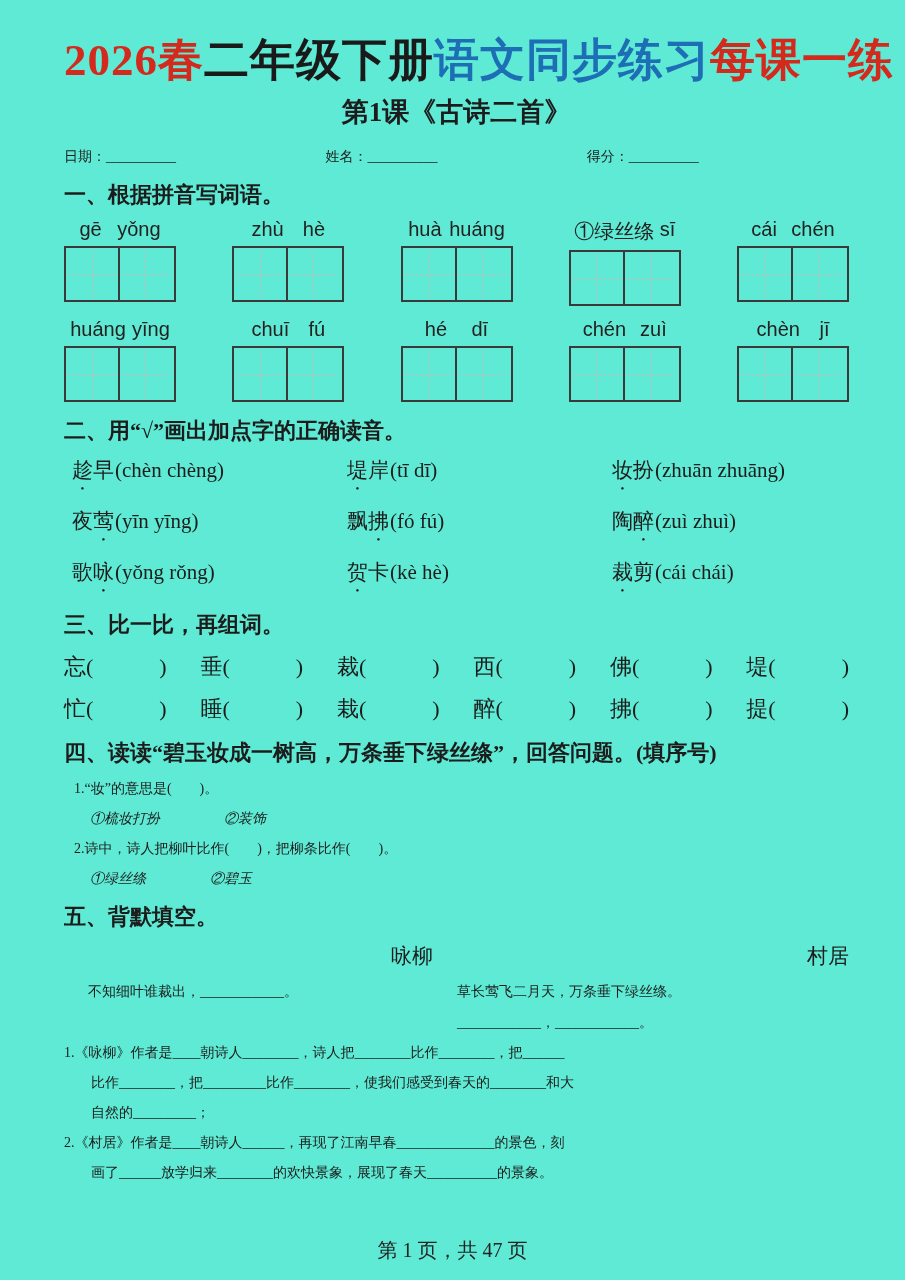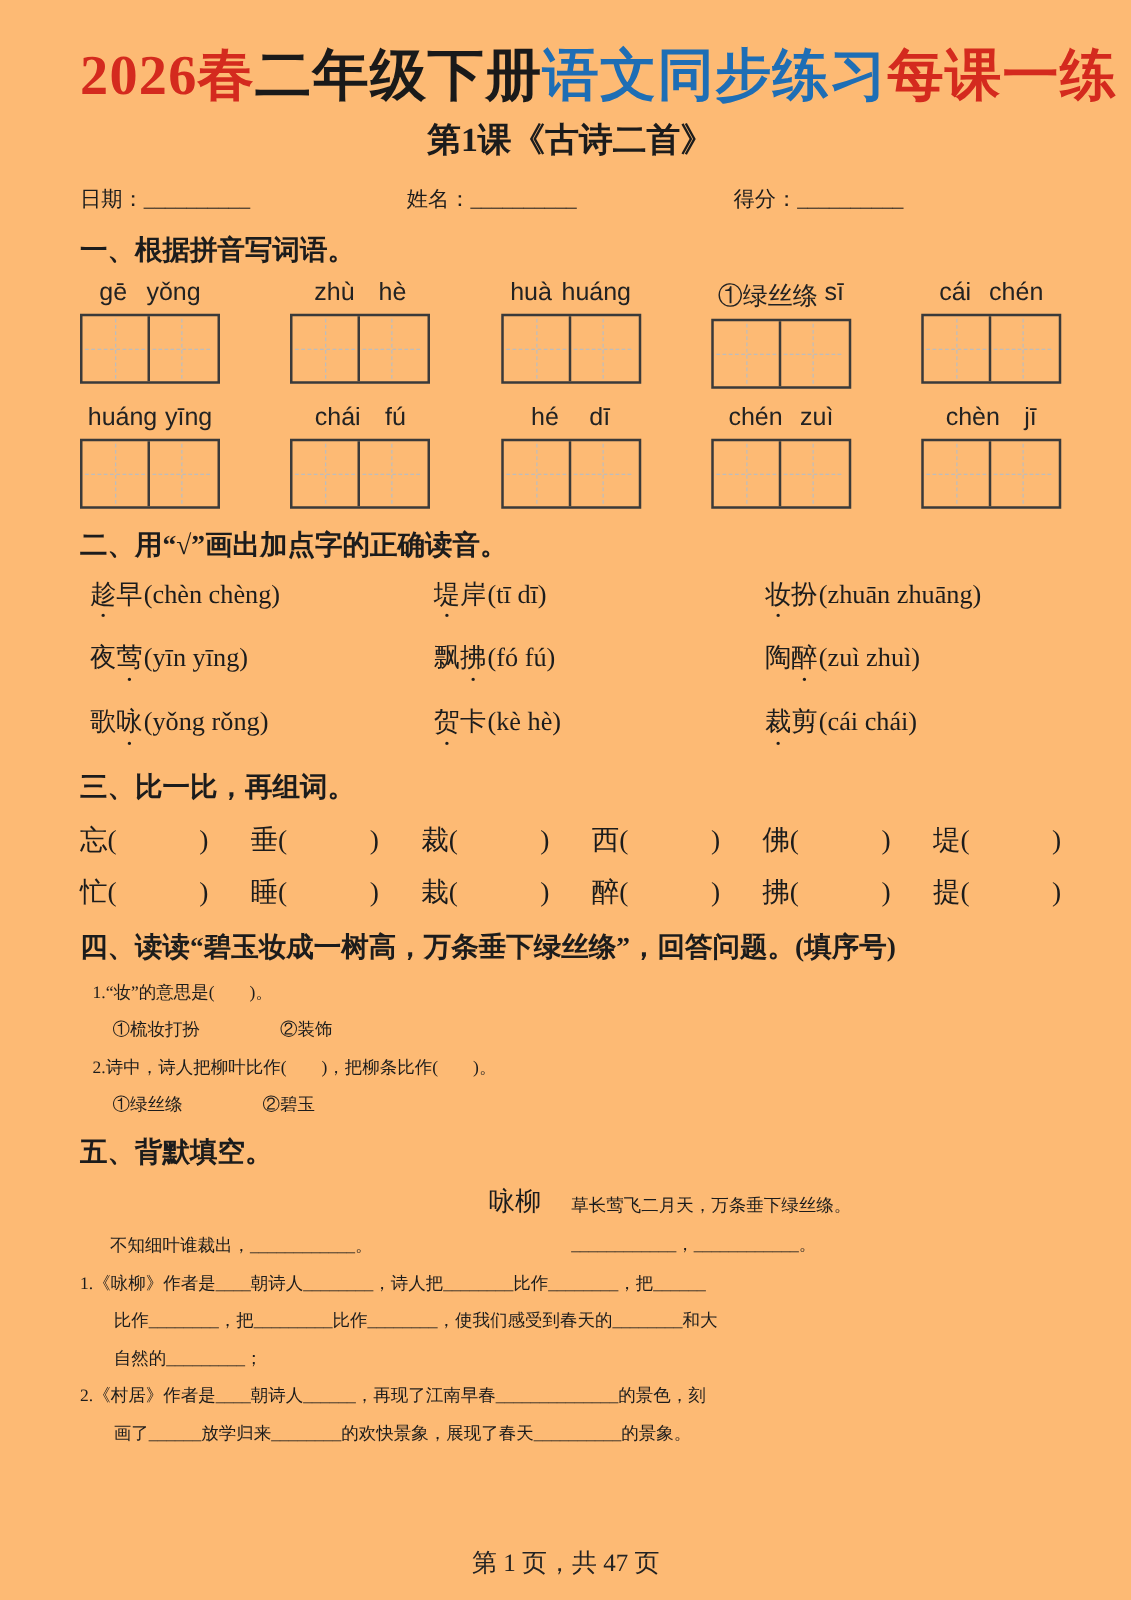--- a/index.html
+++ b/index.html
@@ -1,27 +1,27 @@
 <!DOCTYPE html>
 <html><head>
 <meta charset="utf-8">
 <style>
   * { margin:0; padding:0; box-sizing:border-box; }
   body { background:#e8e8e8; }
   .sheet {
-    width:905px; height:1280px; background:#fdba74; position:relative;
+    width:905px; height:1280px; background:#5eead4; position:relative;
     font-family:"Liberation Serif", serif; color:#1c1c1c;
     padding:30px 56px 0 64px; overflow:hidden; margin:0 auto;
   }
   .main-title {
     text-align:center; font-size:45px; font-weight:900; letter-spacing:1px;
     white-space:nowrap; font-family:"Liberation Serif", serif;
   }
   .sub-title { text-align:center; font-size:27px; font-weight:700; margin-top:4px; }
-  .info-row { display:flex; margin-top:18px; font-size:17px; }
+  .info-row { display:flex; margin-top:18px; font-size:14px; }
   .info-item { width:33.3%; white-space:nowrap; }
   .info-item .blank { letter-spacing:0; }
   .sec-heading { font-size:22px; font-weight:700; margin-top:14px; white-space:nowrap; }
 
   
   .py-row { display:flex; justify-content:space-between; margin-top:8px; }
   .py-col { width:112px; }
   .pinyin {
     display:flex; justify-content:space-evenly; font-family:"Liberation Sans", sans-serif;
     font-size:20px; color:#222; margin-bottom:5px; white-space:nowrap;
@@ -40,21 +40,21 @@
     text-emphasis:dot #1c1c1c; text-emphasis-position:under right;
   }
   .opts { margin-left:1px; }
 
   
   .bz-row { display:flex; justify-content:space-between; font-size:22px; margin-top:12px; white-space:nowrap; }
 
   
   .line { font-size:14px; margin-top:12px; white-space:nowrap; }
   .q-line { padding-left:10px; }
-  .opt-row { display:flex; gap:64px; padding-left:26px; }
+  .opt-row { display:flex; gap:64px; padding-left:26px;font-style:italic; }
 
   
   .poems { display:flex; margin-top:6px; }
   .poem { font-size:21px; white-space:nowrap; }
   .poem-left { width:47%; padding-left:24px; }
   .poem-right { width:53%; padding-left:24px; }
   .poem-title { text-align:right; margin-top:4px; }
   .poem .line { margin-top:13px; }
   .cont { padding-left:27px; }
   .blank { letter-spacing:0; }
@@ -139,21 +139,21 @@
           <span>huáng</span>
           <span>yīng</span>
         </div>
       <div class="tzg">
           <div class="cell"></div>
           <div class="cell"></div>
         </div>
     </div>
     <div class="py-col">
       <div class="pinyin">
-          <span>chái</span>
+          <span>chuī</span>
           <span>fú</span>
         </div>
       <div class="tzg">
           <div class="cell"></div>
           <div class="cell"></div>
         </div>
     </div>
     <div class="py-col">
       <div class="pinyin">
           <span>hé</span>
@@ -229,20 +229,21 @@
     <span>②碧玉</span>
   </div>
 
   <div class="sec-heading">五、背默填空。</div>
   <div class="poems">
     <div class="poem poem-left">
       <div class="poem-title">咏柳</div>
       <div class="line">不知细叶谁裁出，____________。</div>
     </div>
     <div class="poem poem-right">
+      <div class="poem-title">村居</div>
       <div class="line">草长莺飞二月天，万条垂下绿丝绦。</div>
       <div class="line">____________，____________。</div>
     </div>
   </div>
   <div class="line">1.《咏柳》作者是____朝诗人________，诗人把________比作________，把______</div>
   <div class="line cont">比作________，把_________比作________，使我们感受到春天的________和大</div>
   <div class="line cont">自然的_________；</div>
   <div class="line">2.《村居》作者是____朝诗人______，再现了江南早春______________的景色，刻</div>
   <div class="line cont">画了______放学归来________的欢快景象，展现了春天__________的景象。</div>
 

